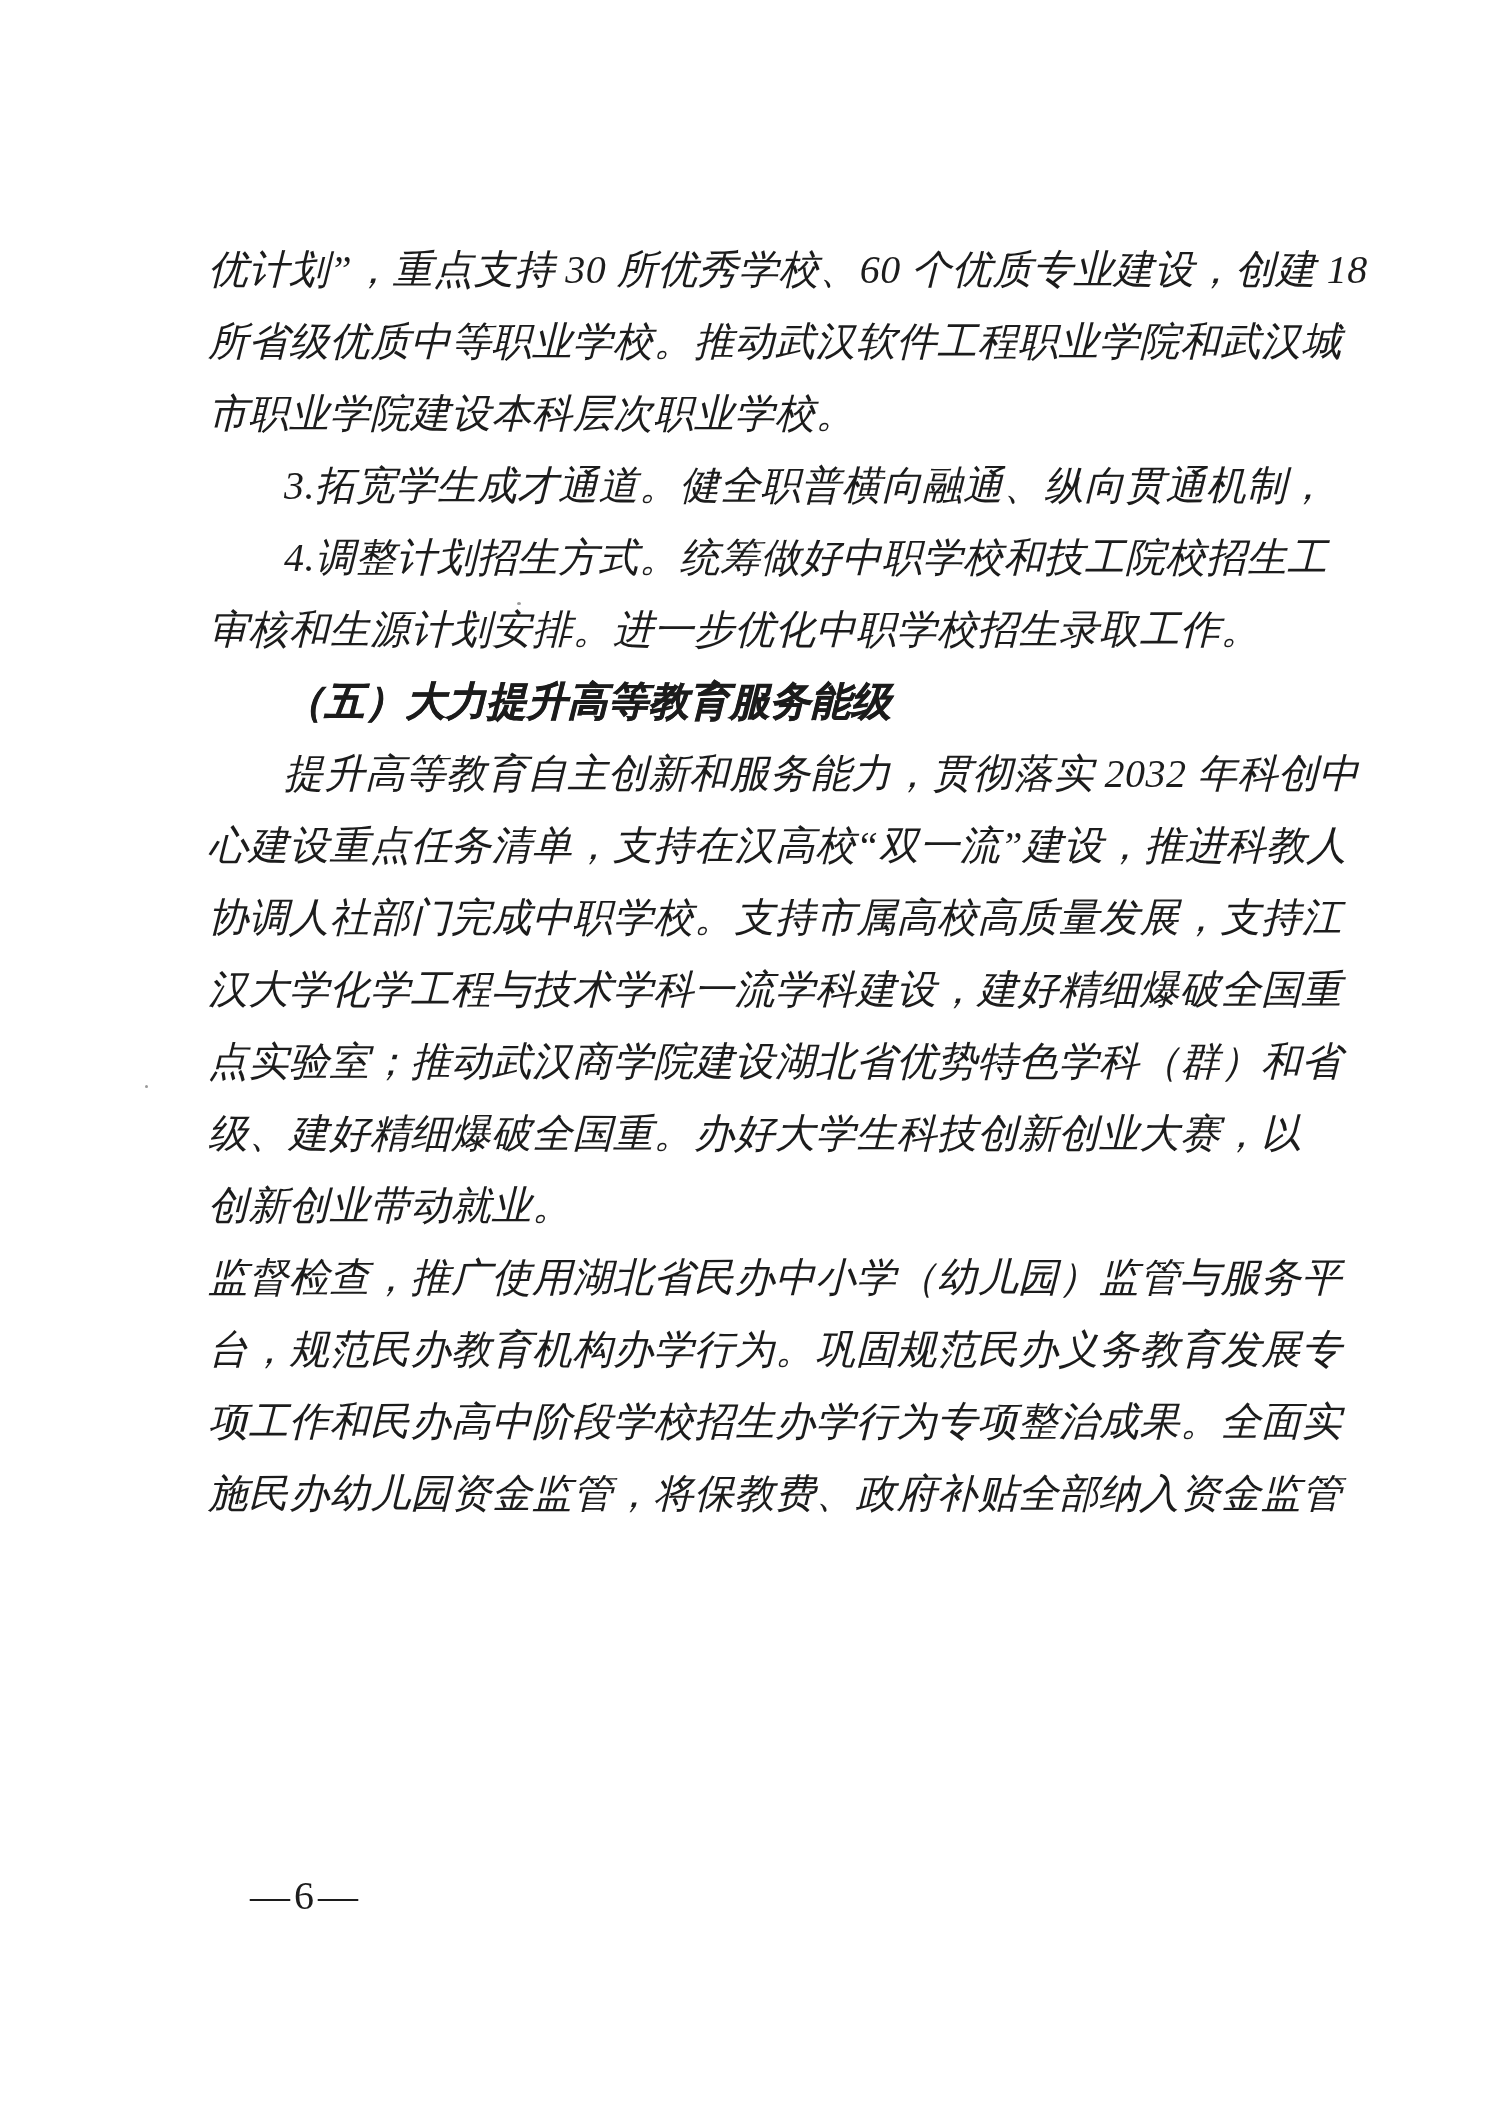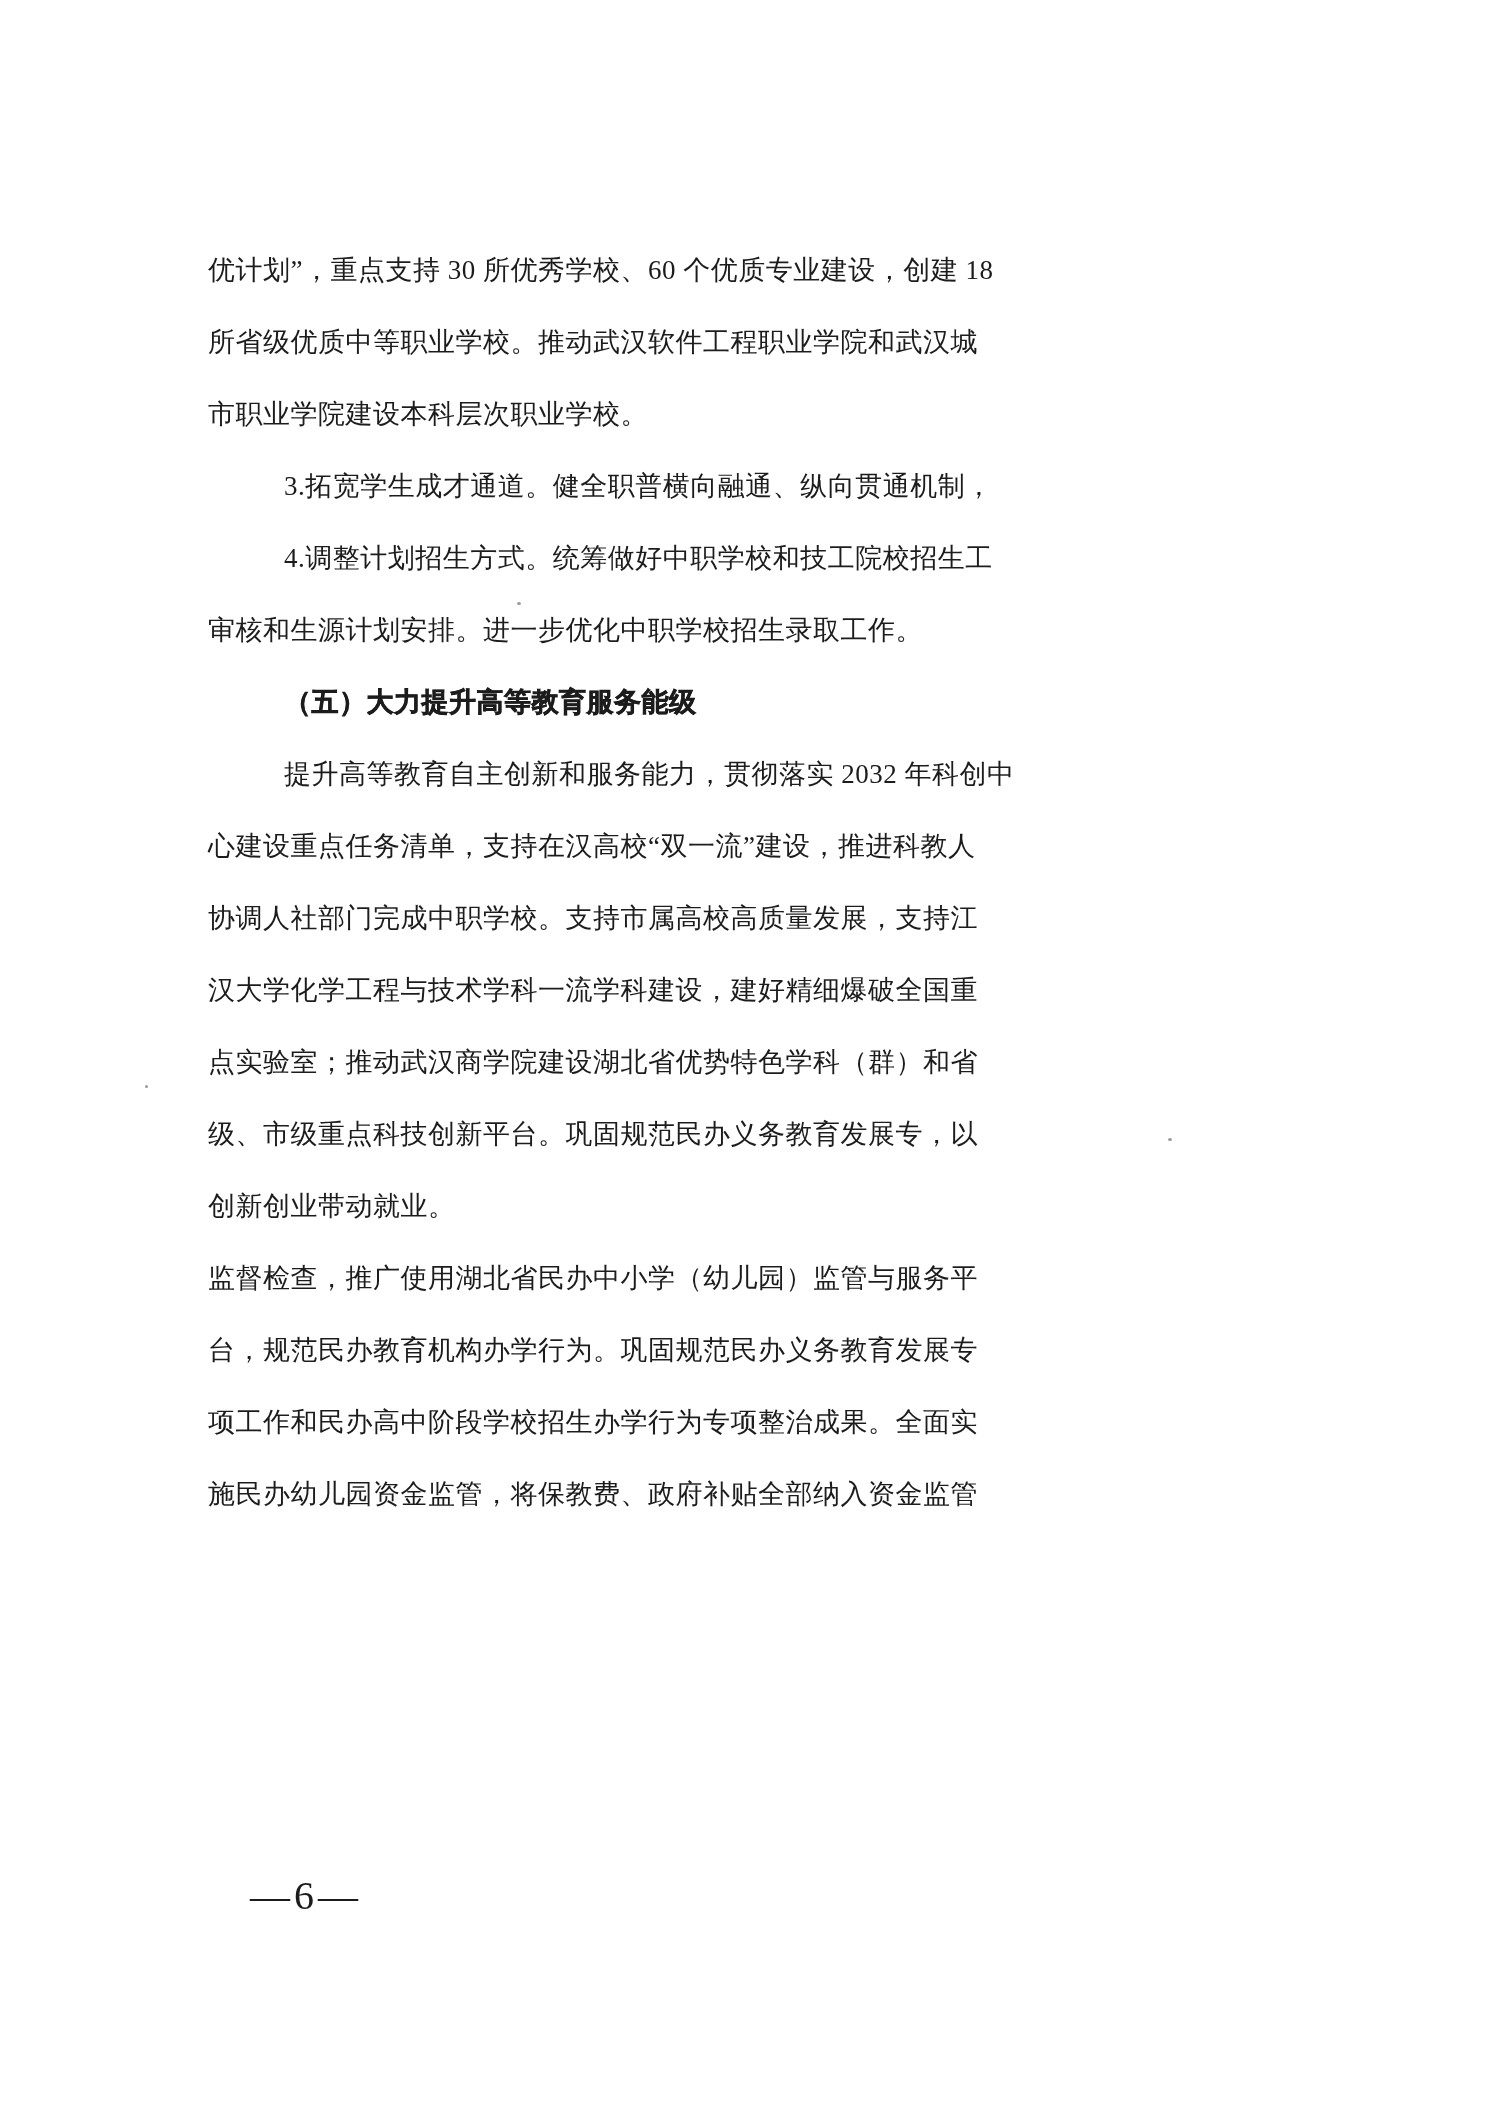--- a/index.html
+++ b/index.html
@@ -19,24 +19,25 @@
   }
   .content {
     position: absolute;
     left: 208px;
     top: 234px;
     width: 1132px;
   }
   .line {
     height: 72px;
     line-height: 72px;
-    font-size: 27px;
+    font-size: 40px;
     letter-spacing: 0.5px;
     white-space: nowrap;
     color: #1c1c1c;
+    font-style: italic;
   }
   .line.indent {
     padding-left: 76px;
   }
   .line.heading {
     font-weight: 700;
     -webkit-text-stroke: 0.6px #1c1c1c;
   }
   .page-number {
     position: absolute;
@@ -67,21 +68,21 @@
       <div class="line">市职业学院建设本科层次职业学校。</div>
       <div class="line indent">3.拓宽学生成才通道。健全职普横向融通、纵向贯通机制，</div>
       <div class="line indent">4.调整计划招生方式。统筹做好中职学校和技工院校招生工</div>
       <div class="line">审核和生源计划安排。进一步优化中职学校招生录取工作。</div>
       <div class="line indent heading">（五）大力提升高等教育服务能级</div>
       <div class="line indent">提升高等教育自主创新和服务能力，贯彻落实 2032 年科创中</div>
       <div class="line">心建设重点任务清单，支持在汉高校“双一流”建设，推进科教人</div>
       <div class="line">协调人社部门完成中职学校。支持市属高校高质量发展，支持江</div>
       <div class="line">汉大学化学工程与技术学科一流学科建设，建好精细爆破全国重</div>
       <div class="line">点实验室；推动武汉商学院建设湖北省优势特色学科（群）和省</div>
-      <div class="line">级、市级重点科技创新平台。巩固规范民办义务教育发展专，以</div>
+      <div class="line">级、建好精细爆破全国重。办好大学生科技创新创业大赛，以</div>
       <div class="line">创新创业带动就业。</div>
       <div class="line">监督检查，推广使用湖北省民办中小学（幼儿园）监管与服务平</div>
       <div class="line">台，规范民办教育机构办学行为。巩固规范民办义务教育发展专</div>
       <div class="line">项工作和民办高中阶段学校招生办学行为专项整治成果。全面实</div>
       <div class="line">施民办幼儿园资金监管，将保教费、政府补贴全部纳入资金监管</div>
     </div>
 
   <div class="page-number">—6—</div>
 
   <div class="speck s1"></div>

